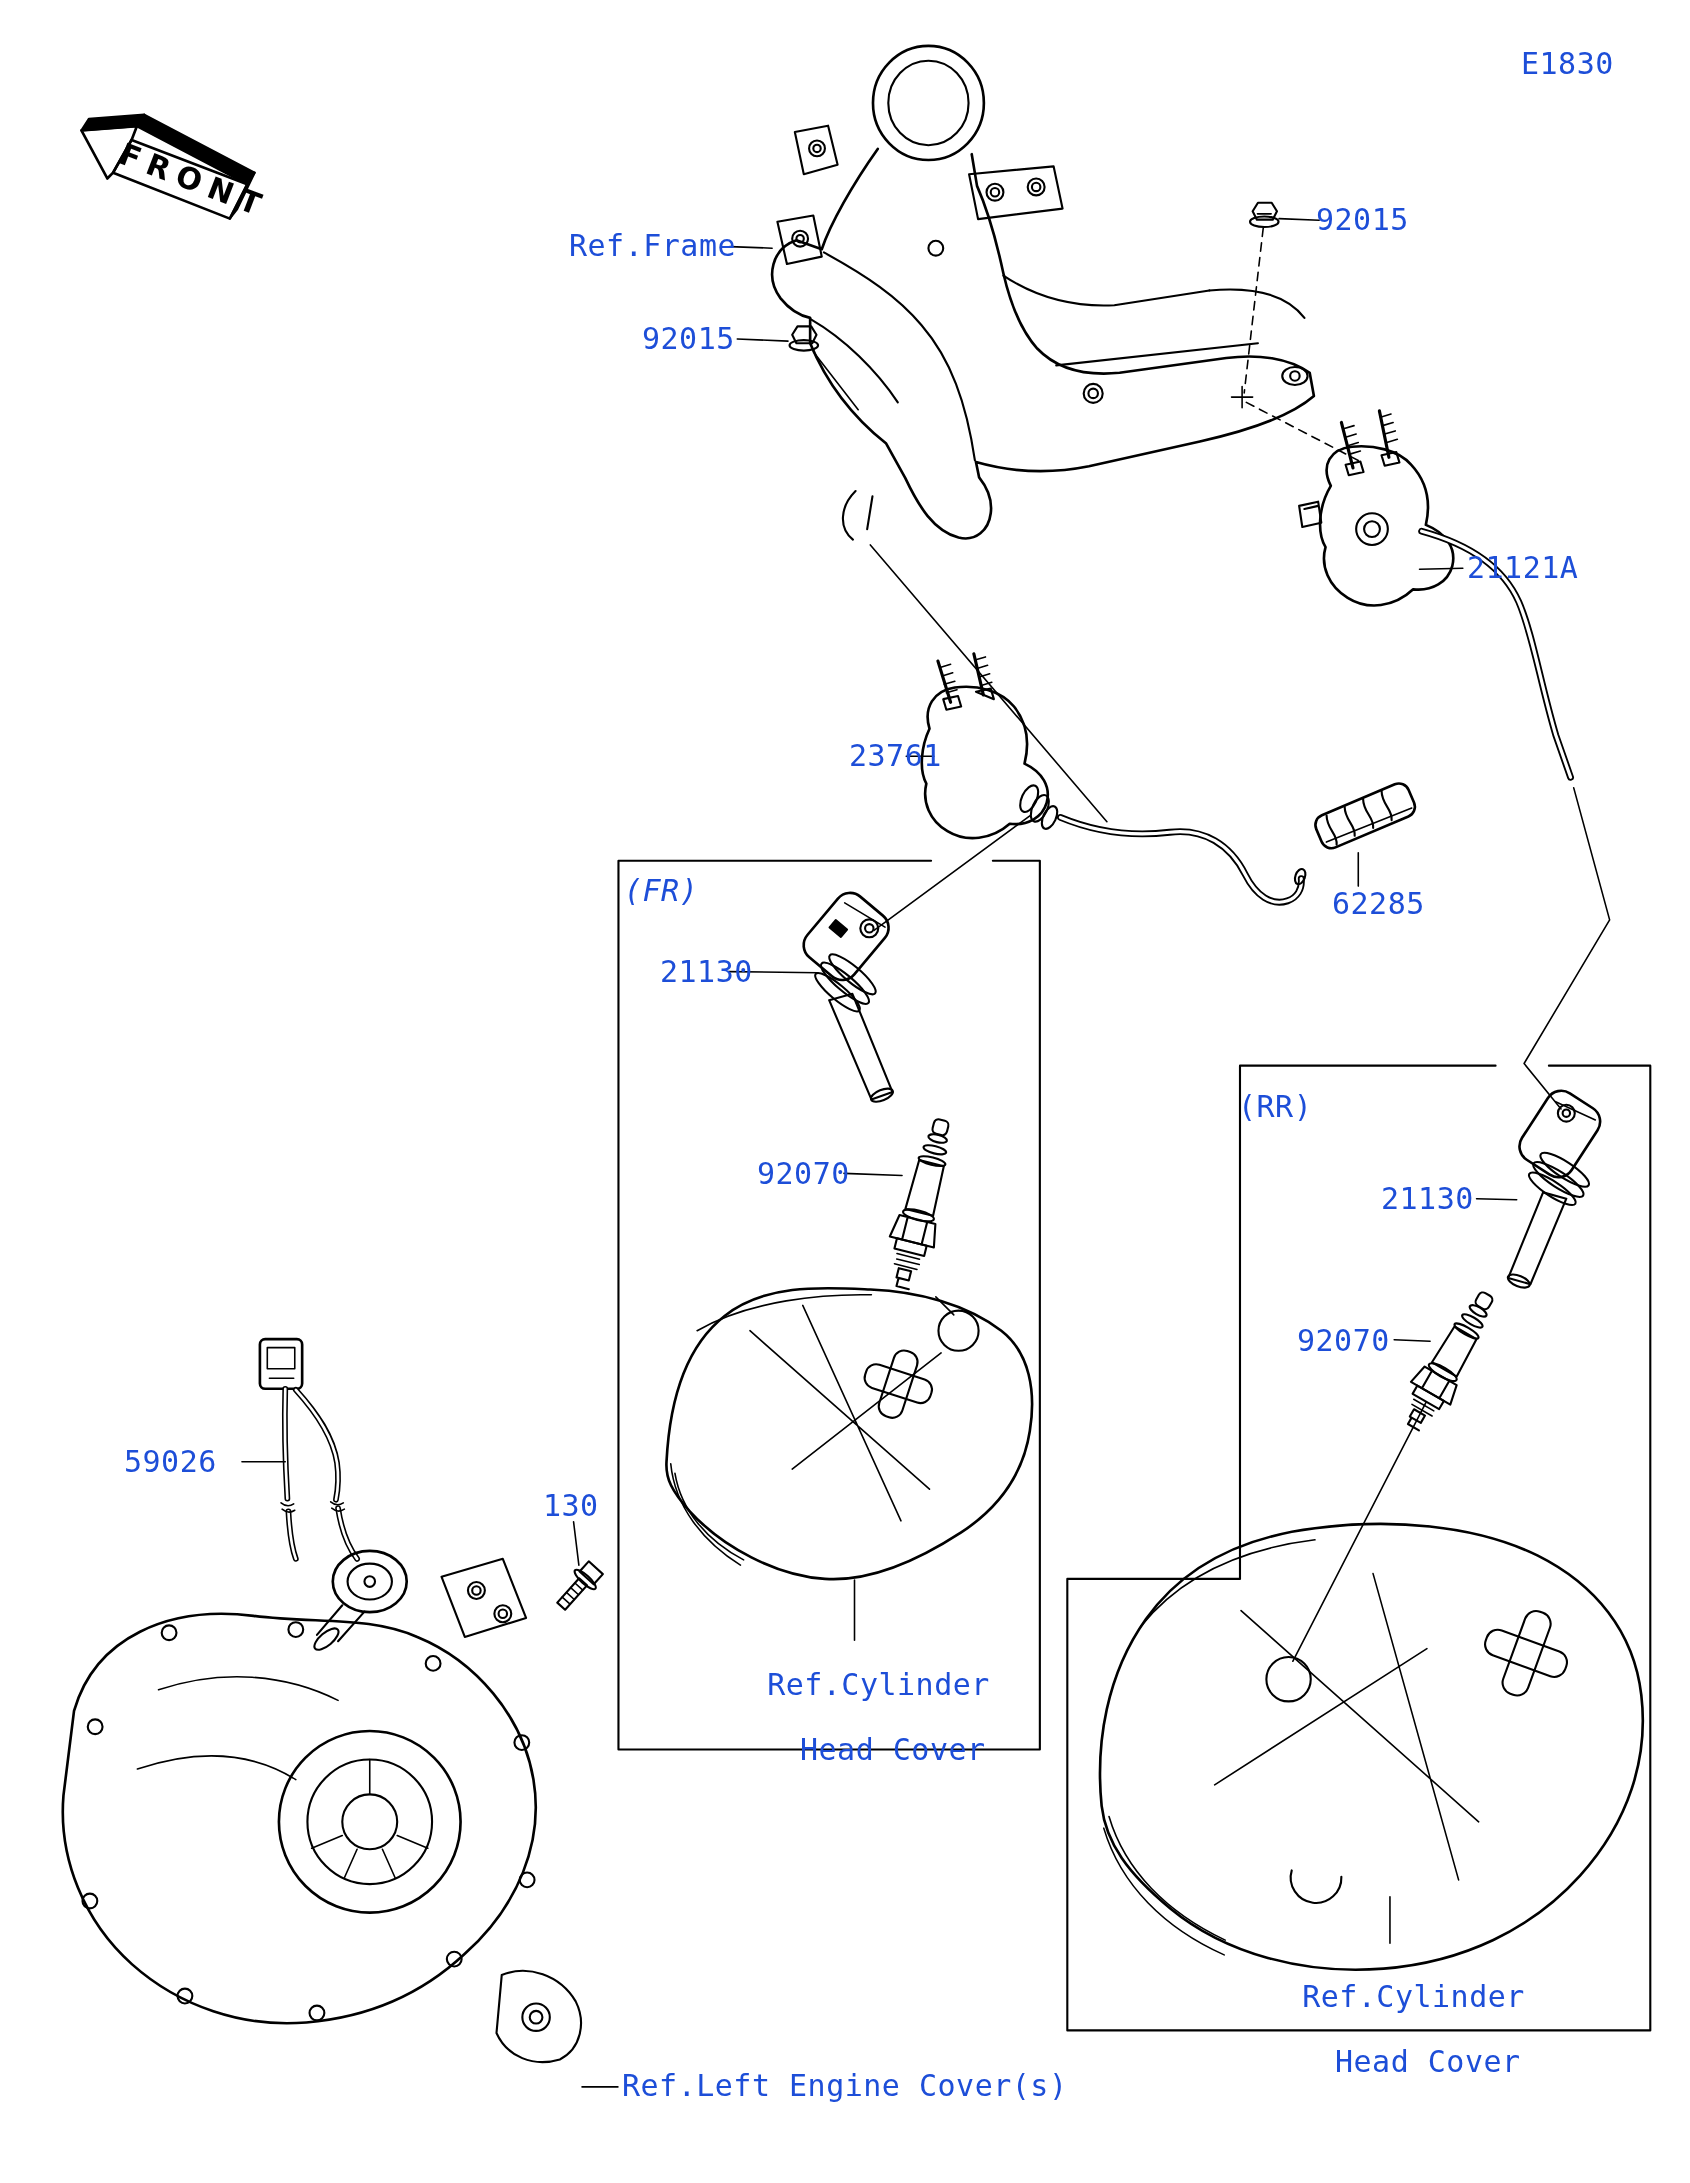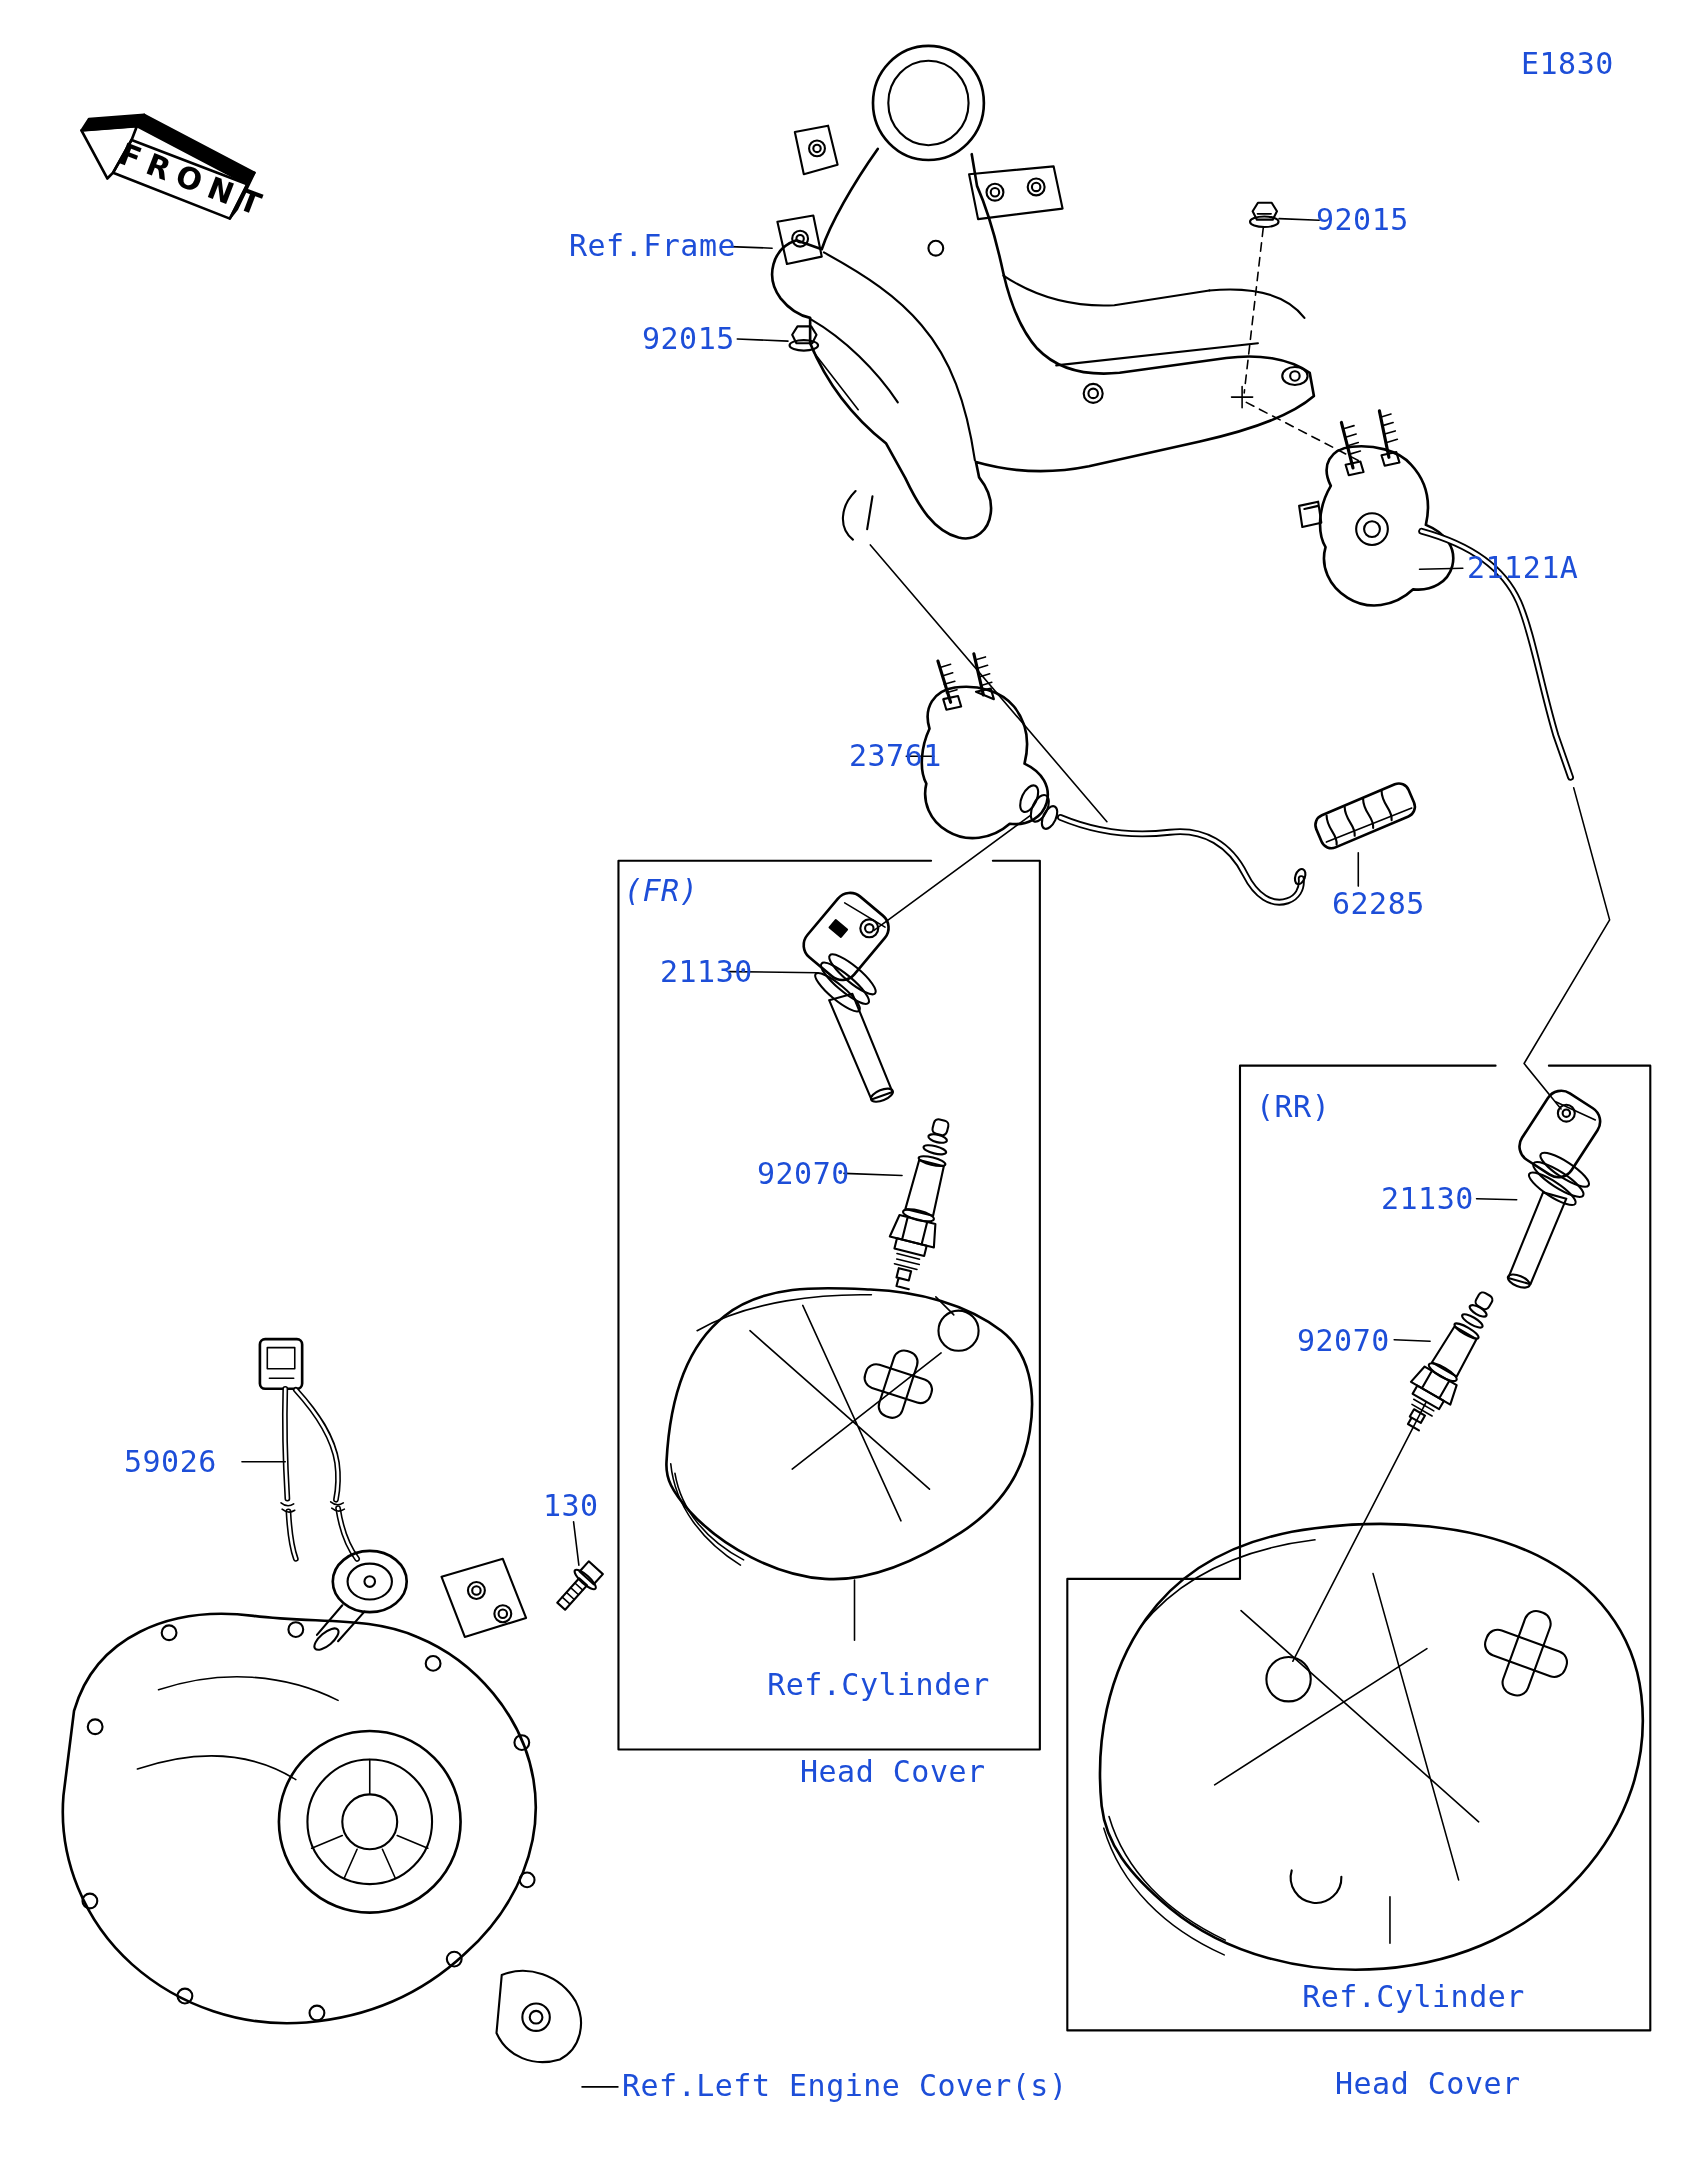--- a/index.html
+++ b/index.html
@@ -1,20 +1,20 @@
 <!DOCTYPE html>
 <html style="font-size:8.5px"><head>
 <meta charset="utf-8">
 <style>
   html,body{margin:0;padding:0;background:#fff;}
   #stage{position:relative;width:1690px;height:2183px;background:#ffffff;overflow:hidden;}
   svg.art{position:absolute;left:0;top:0;}
   .lbl{position:absolute;font-family:"DejaVu Sans Mono",monospace;font-size:30px;line-height:1.08;
        color:#1d4ed8;white-space:pre;letter-spacing:0.5px;}
-  .lbl .ind{display:block;padding-left:70px;margin-top:22px;}
+  .lbl .ind{display:block;padding-left:70px;}
   #front-text{position:absolute;left:127px;top:136px;transform:rotate(21deg);transform-origin:0 0;
        font-family:"DejaVu Sans",sans-serif;font-weight:bold;font-size:30px;letter-spacing:8.5px;color:#000;}
 </style>
 </head>
 <body>
 
 <div id="stage">
 
 <svg class="art" width="1690" height="2183" viewBox="0 0 3200 4134" fill="none" stroke="#000" stroke-width="4" stroke-linecap="round" stroke-linejoin="round">
 
@@ -298,21 +298,21 @@
 <div class="lbl" style="left:1521px;top:48px;">E1830</div>
 <div class="lbl" style="left:569px;top:230px;text-align:center;">Ref.Frame</div>
 <div class="lbl" style="left:642px;top:323px;">92015</div>
 <div class="lbl" style="left:1316px;top:204px;">92015</div>
 <div class="lbl" style="left:1467px;top:552px;">21121A</div>
 <div class="lbl" style="left:849px;top:740px;">23761</div>
 <div class="lbl" style="left:1332px;top:888px;">62285</div>
 <div class="lbl" style="left:624px;top:875px;font-style:italic;">(FR)</div>
 <div class="lbl" style="left:660px;top:956px;">21130</div>
 <div class="lbl" style="left:757px;top:1158px;">92070</div>
-<div class="lbl" style="left:1238px;top:1091px;margin-left:18px;">(RR)</div>
+<div class="lbl" style="left:1238px;top:1091px;">(RR)</div>
 <div class="lbl" style="left:1381px;top:1183px;">21130</div>
 <div class="lbl" style="left:1297px;top:1325px;">92070</div>
 <div class="lbl" style="left:124px;top:1446px;">59026</div>
 <div class="lbl" style="left:543px;top:1490px;">130</div>
 
 <div class="lbl" style="left:730px;top:1637px;">
   <span>Ref.Cylinder</span>
   <span class="ind">Head Cover</span>
 </div>
 

